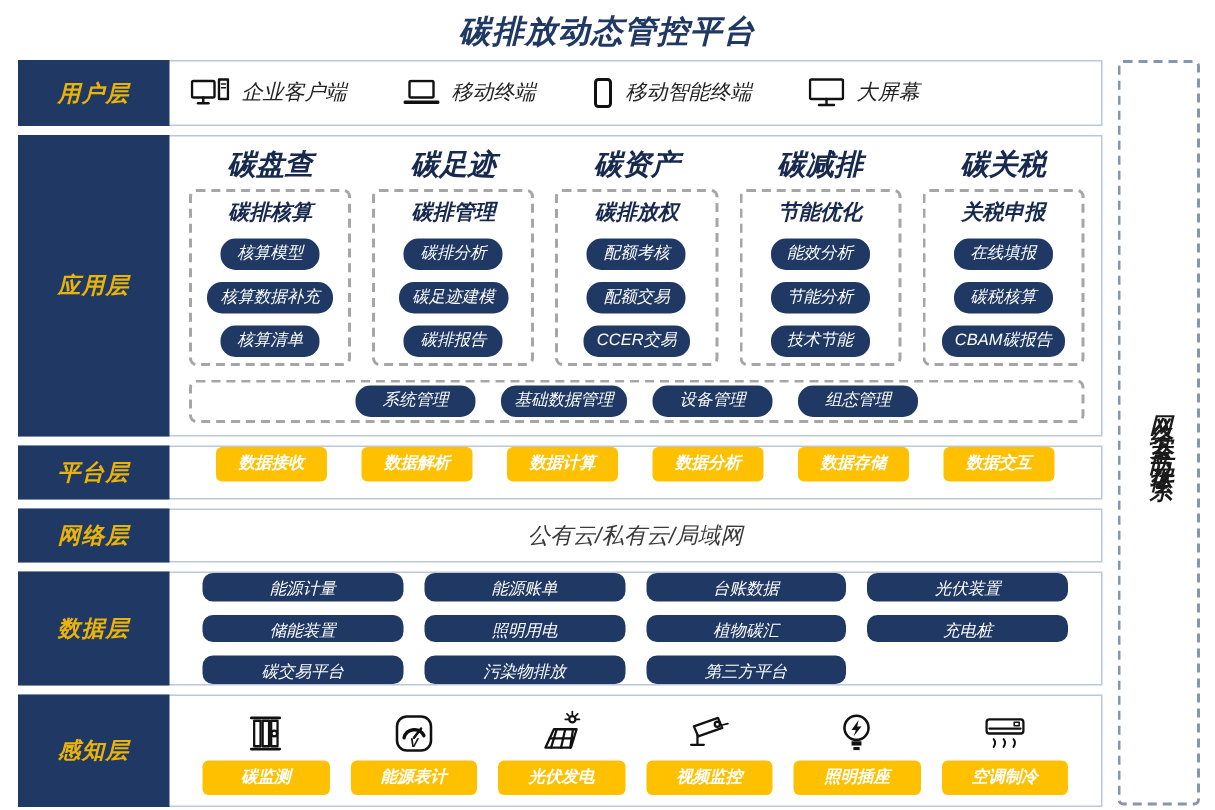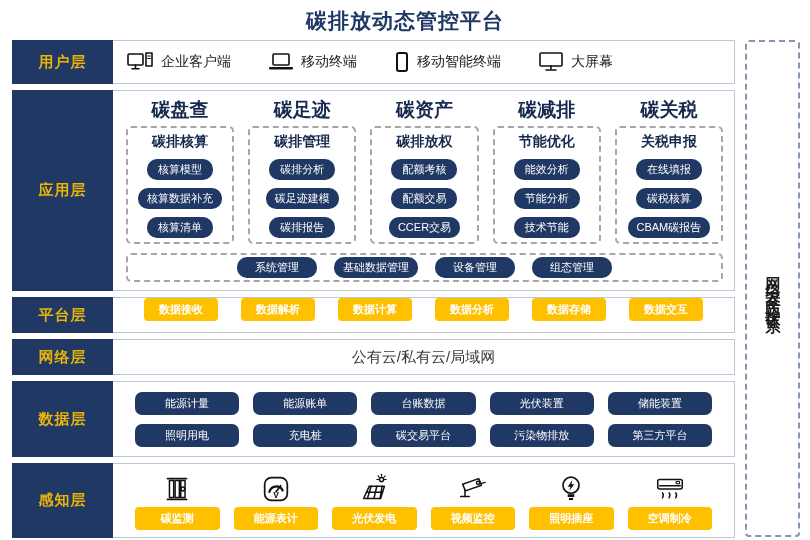--- a/index.html
+++ b/index.html
@@ -1,17 +1,17 @@
 <!DOCTYPE html>
 <html><head>
 <meta charset="utf-8">
 <style>
   * { box-sizing: border-box; margin: 0; padding: 0; }
   body { background: #fff; font-family: "Liberation Sans", "DejaVu Sans", sans-serif; }
-  .canvas { position: relative; width: 810px; height: 540px; background: #fff; overflow: hidden; }
+  .canvas { position: relative; width: 810px; height: 540px; background: #fff; overflow: hidden; font-style: italic; }
   .title { position: absolute; top: 7px; left: 0; width: 100%; text-align: center;
            font-size: 21px; font-weight: bold; color: #1f3864; letter-spacing: 1px; }
   .main { position: absolute; left: 12px; top: 40px; width: 723px;
           display: flex; flex-direction: column; gap: 6px; }
   .row { position: relative; border: 1px solid #bcc7d8; background: #fff; display: flex; }
   .row-label { width: 101px; flex: none; background: #1f3864; color: #eab308; font-weight: bold;
                font-size: 15px; display: flex; align-items: center; justify-content: center;
                margin: -1px 0 -1px -1px; letter-spacing: 1px; }
   .content { flex: 1; min-width: 0; }
 
@@ -40,21 +40,21 @@
   .chip { background: #ffc000; color: #fff; font-weight: bold; font-size: 11px; line-height: 1;
           padding: 6px 15px; border-radius: 4px; white-space: nowrap; }
 
   
   .row-network { height: 36px; }
   .network-content { display: flex; align-items: center; justify-content: center;
                      font-size: 15px; color: #3a3a3a; }
 
   
   .row-data { height: 76px; }
-  .data-content { display: grid; grid-template-columns: repeat(5, 1fr); gap: 9px 14px;
+  .data-content { display: grid; grid-template-columns: repeat(4, 1fr); gap: 9px 14px;
                   padding: 0 22px; align-content: center; }
   .data-pill { background: #1f3864; color: #fff; font-size: 11px; line-height: 1; text-align: center;
                padding: 6px 2px; border-radius: 7px; white-space: nowrap; overflow: hidden; }
 
   
   .row-sense { height: 75px; }
   .sense-content { display: grid; grid-template-columns: repeat(6, 1fr); column-gap: 14px;
                    padding: 7px 22px 9px; }
   .sense-item { display: flex; flex-direction: column; align-items: center; justify-content: space-between; }
   .sense-icon { height: 36px; display: flex; align-items: center; justify-content: center; }
@@ -211,20 +211,21 @@
 
     <div class="row row-data">
       <div class="row-label">数据层</div>
       <div class="content data-content">
         <span class="data-pill">能源计量</span>
         <span class="data-pill">能源账单</span>
         <span class="data-pill">台账数据</span>
         <span class="data-pill">光伏装置</span>
         <span class="data-pill">储能装置</span>
         <span class="data-pill">照明用电</span>
+        <span class="data-pill">植物碳汇</span>
         <span class="data-pill">充电桩</span>
         <span class="data-pill">碳交易平台</span>
         <span class="data-pill">污染物排放</span>
         <span class="data-pill">第三方平台</span>
       </div>
     </div>
 
     <div class="row row-sense">
       <div class="row-label">感知层</div>
       <div class="content sense-content">

